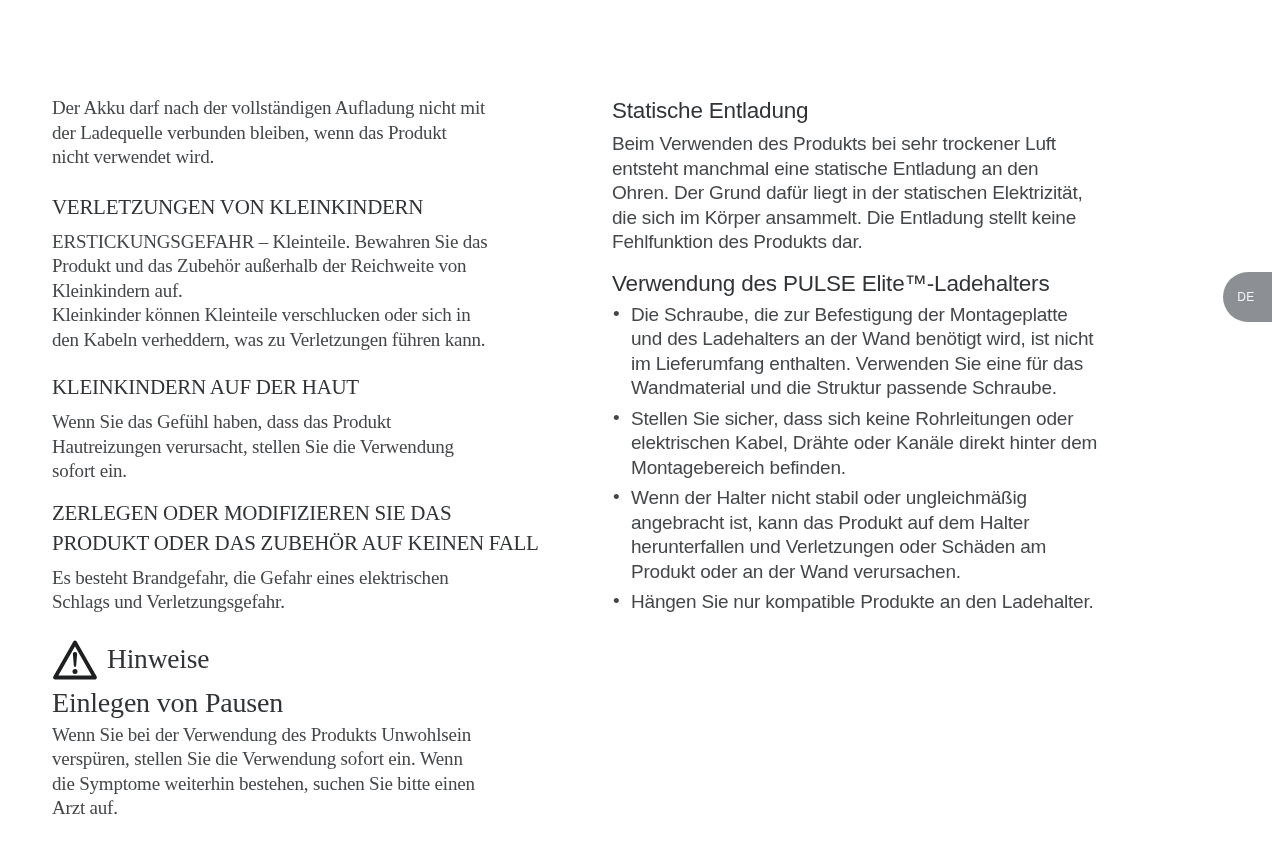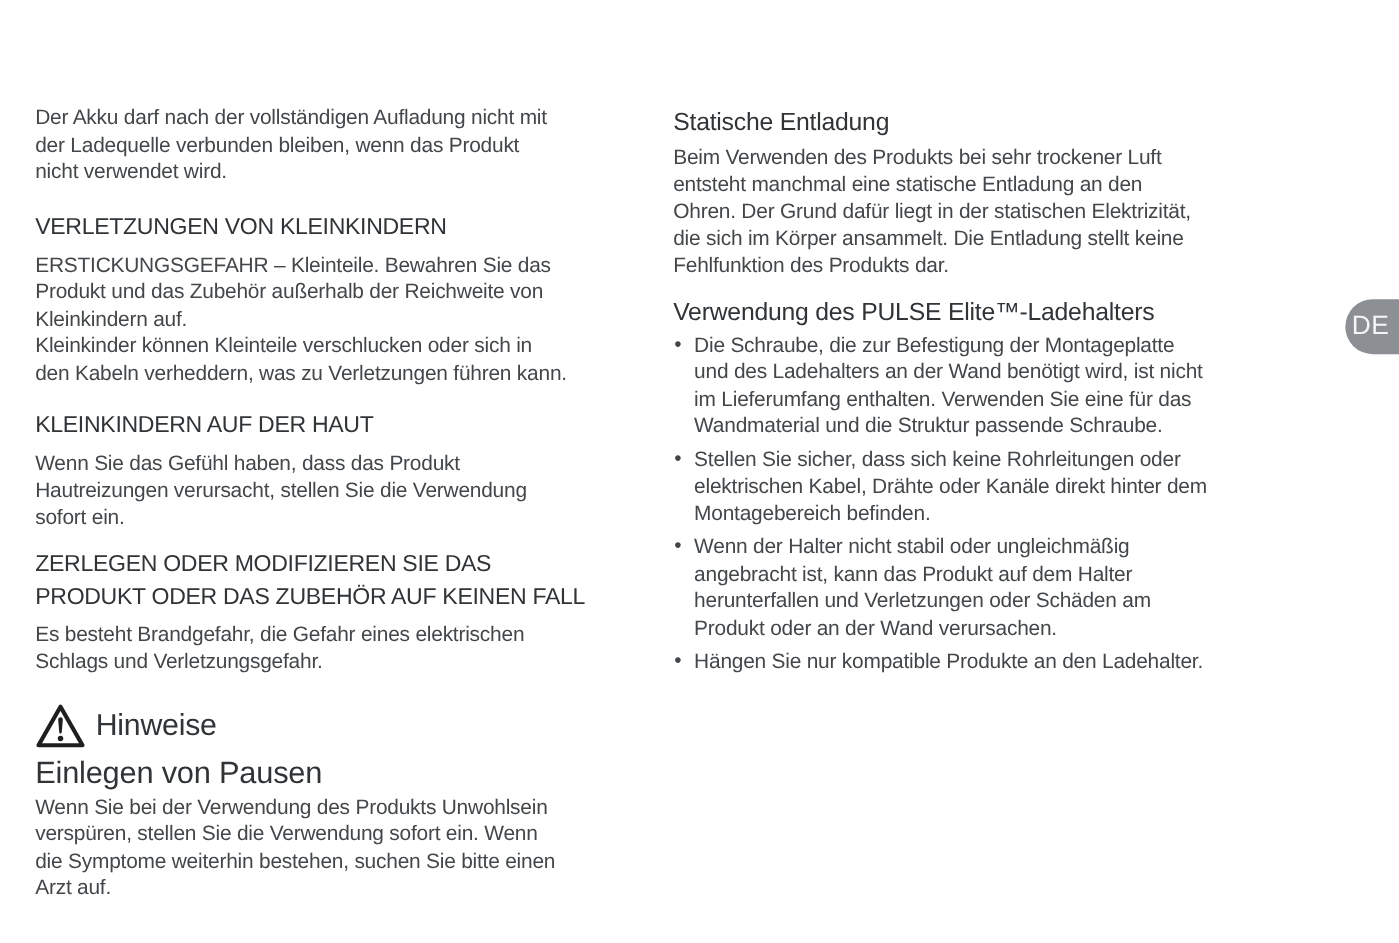--- a/index.html
+++ b/index.html
@@ -11,21 +11,21 @@
     width: 1272px;
     height: 857px;
     position: relative;
     overflow: hidden;
     font-family: "Liberation Sans", sans-serif;
   }
   .col {
     position: absolute;
     top: 96px;
   }
-  .col-left  { left: 32px;  width: 580px; }
+  .col-left  { left: 52px;  width: 580px; font-family: Liberation Serif, serif; }
   .col-right { left: 612px; width: 560px; }
 
   .body-text {
     margin: 0;
     font-size: 19px;
     line-height: 24.5px;
     letter-spacing: -0.2px;
     color: #43474a;
     white-space: pre-line;
   }
@@ -104,21 +104,21 @@
     top: 272px;
     right: 0;
     width: 49px;
     height: 50px;
     background: #8c9094;
     border-radius: 25px 0 0 25px;
     display: flex;
     align-items: center;
     justify-content: center;
     color: #f4f5f5;
-    font-size: 24px;
+    font-size: 12px;
     letter-spacing: 0.5px;
     padding-right: 3px;
     box-sizing: border-box;
   }
 </style>
 </head>
 <body>
 
 <div>
 

